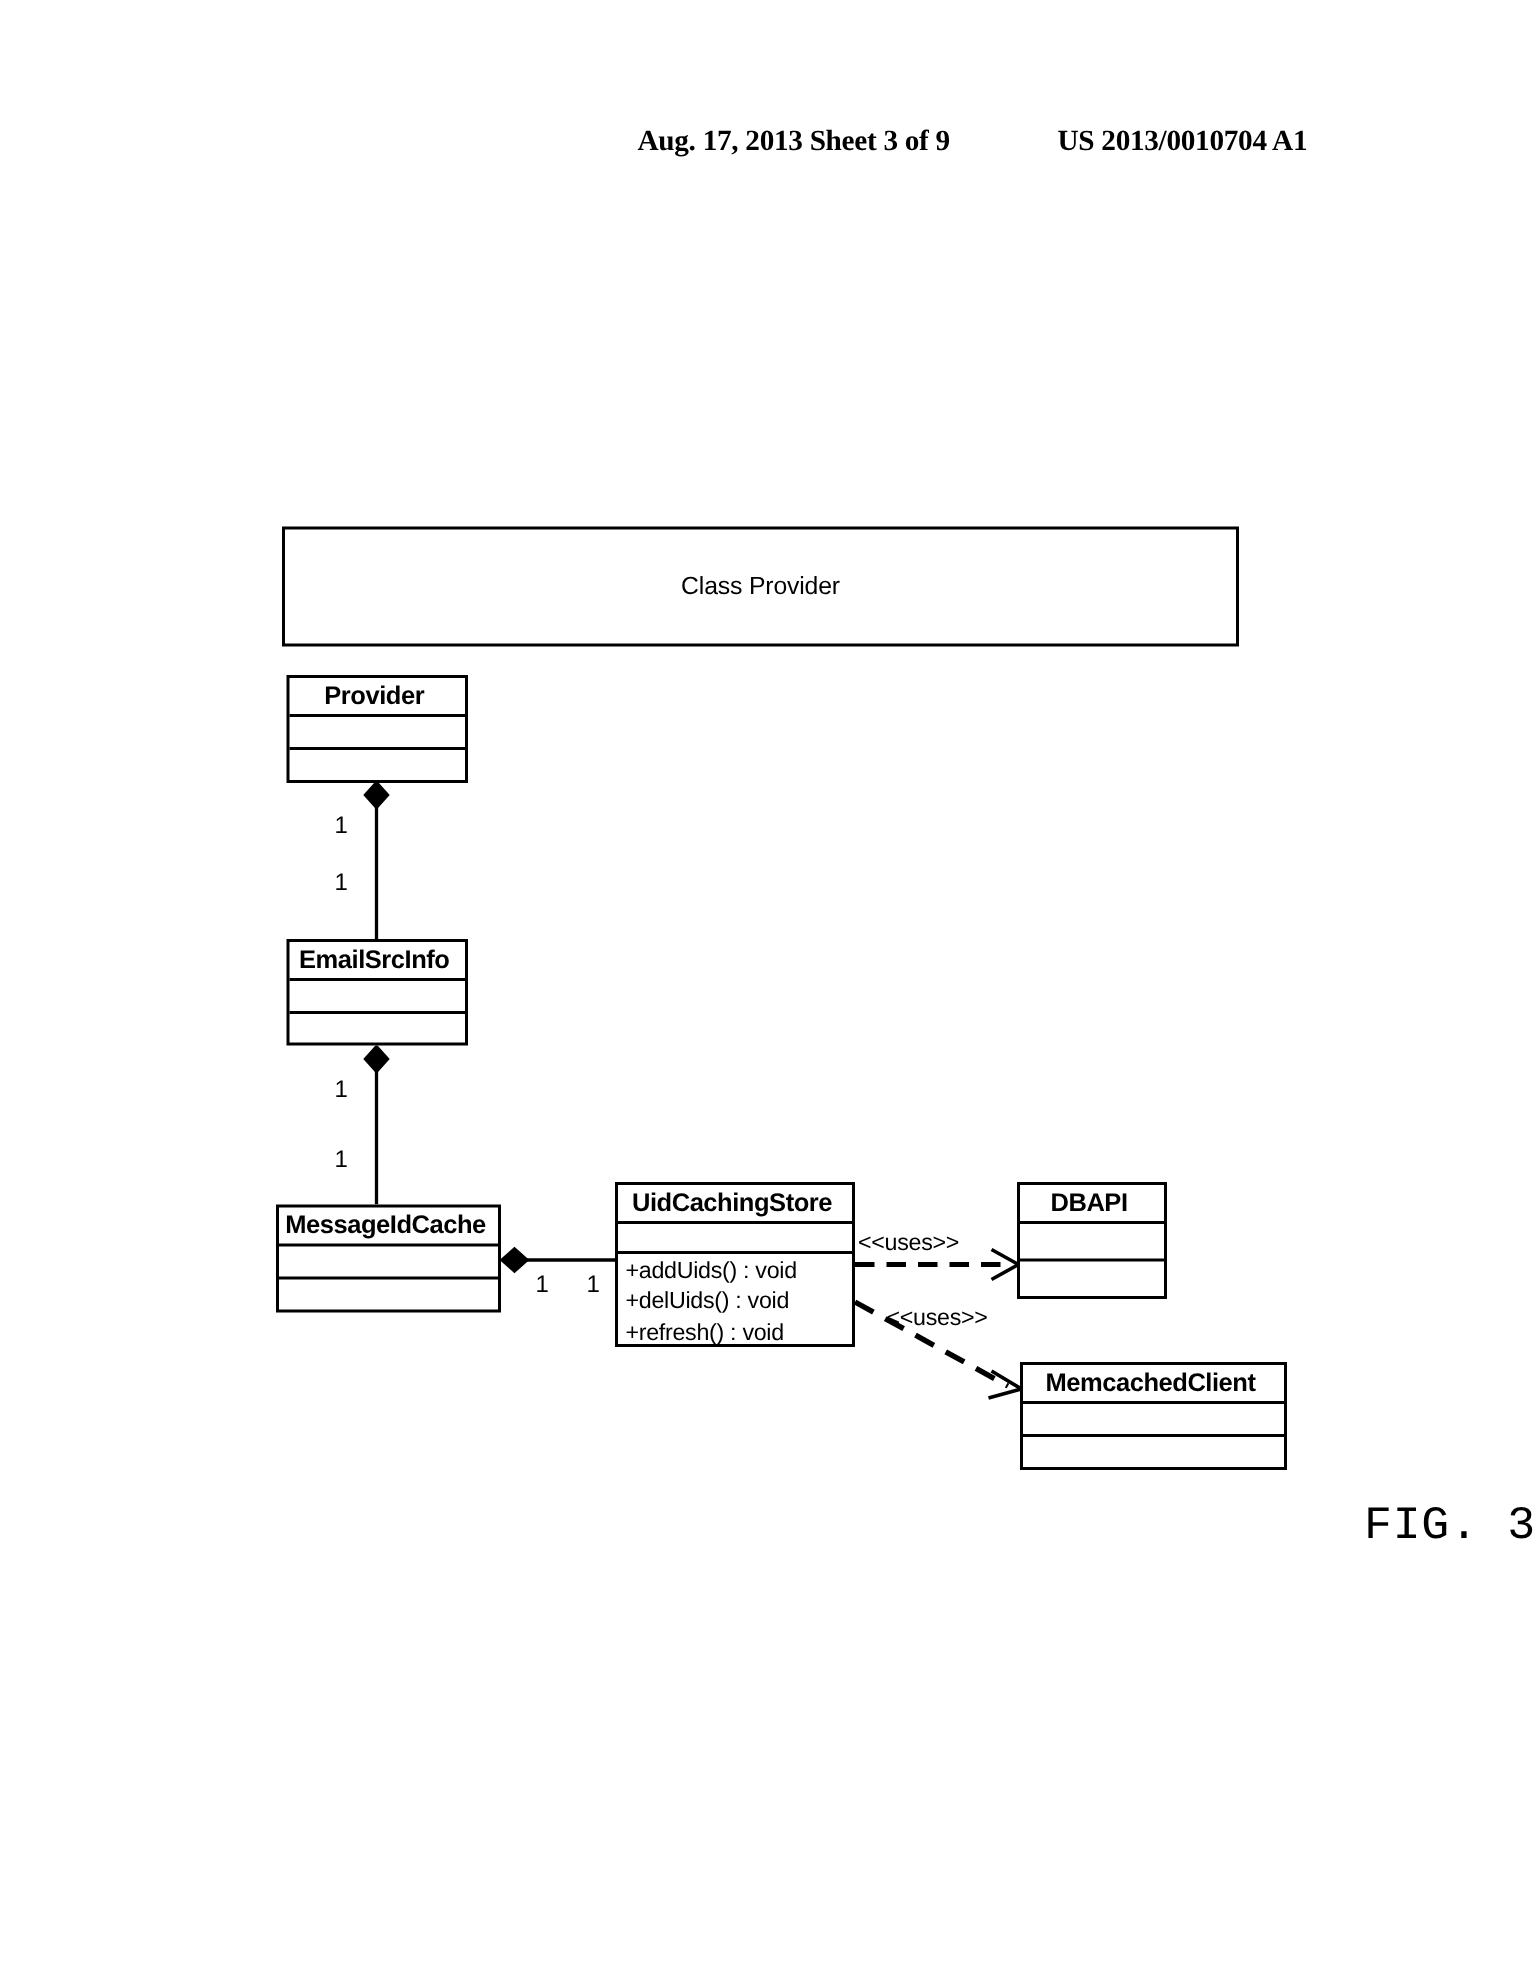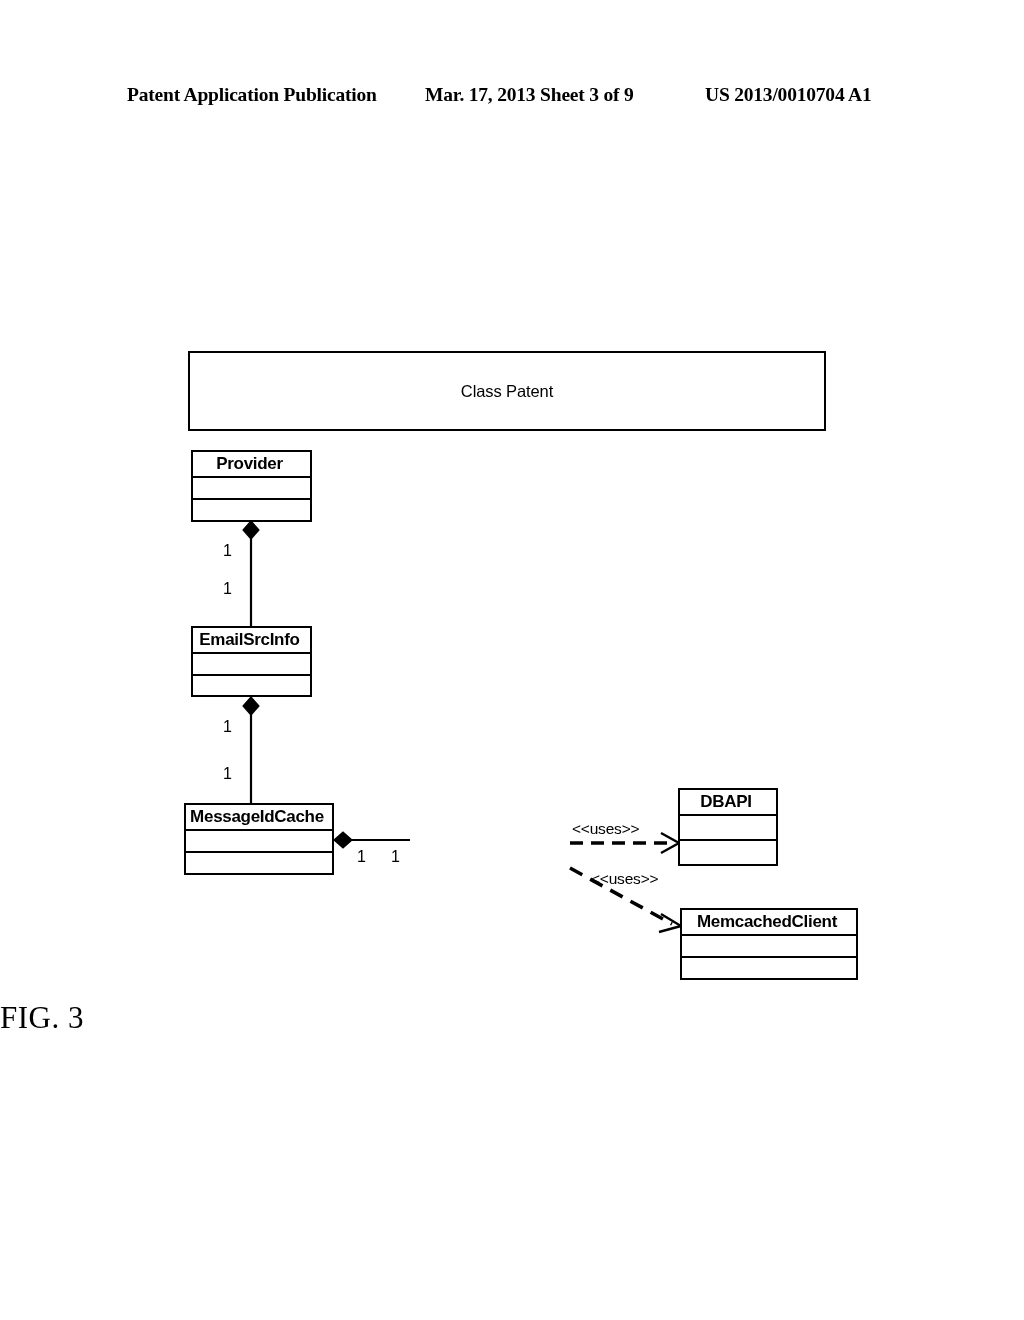--- a/index.html
+++ b/index.html
@@ -121,32 +121,31 @@
     letter-spacing: -0.2px;
   }
   .mult-label { font-size: 16px; }
 
   
   #fig-caption {
     position: absolute;
     left: 0;
     top: 1000px;
     width: 1024px;
-    text-align: left;
-    font-family: Liberation Serif, serif;
+    text-align: right;
+    font-family: Liberation Mono, monospace;
     font-size: 31px;
     letter-spacing: 0.5px;
   }
 </style>
 </head>
 <body>
 
 <div id="patent-header">
-  <div class="hdr-item" id="hdr-pub">Patent Application Publication</div>
-  <div class="hdr-item" id="hdr-date">Mar. 17, 2013  Sheet 3 of 9</div>
+  <div class="hdr-item" id="hdr-date">Aug. 17, 2013  Sheet 3 of 9</div>
   <div class="hdr-item" id="hdr-docid">US 2013/0010704 A1</div>
 </div>
 
 <div id="diagram-canvas">
 
   <svg id="diagram-svg" viewBox="0 0 1024 1320">
 
     <g>
       <line x1="251" y1="538" x2="251" y2="626" stroke="#000" stroke-width="2.2"></line>
       <polygon points="251,521 259,530 251,539 243,530" fill="#000" stroke="#000" stroke-width="1.2"></polygon>
@@ -167,41 +166,50 @@
       <polyline points="661,833 679,843 661,853" fill="none" stroke="#000" stroke-width="2.4"></polyline>
     </g>
 
     <g>
       <line x1="570" y1="868" x2="672" y2="924" stroke="#000" stroke-width="3.6" stroke-dasharray="14,9"></line>
       <polyline points="661,914 681,926 659,932" fill="none" stroke="#000" stroke-width="2.4"></polyline>
     </g>
   </svg>
 
   <div id="frame-box">
-    <div id="frame-title">Class Patent</div>
+    <div id="frame-title">Class Provider</div>
   </div>
 
   <div class="uml-class" style="left:191px; top:450px; width:121px; height:72px;">
     <div class="uml-name">Provider</div>
     <div class="uml-compartment divided"></div>
     <div class="uml-compartment"></div>
   </div>
 
   <div class="uml-class" style="left:184px; top:803px; width:150px; height:72px;">
     <div class="uml-name">MessageIdCache</div>
     <div class="uml-compartment divided"></div>
     <div class="uml-compartment"></div>
   </div>
 
   <div class="uml-class" style="left:191px; top:626px; width:121px; height:71px;">
     <div class="uml-name">EmailSrcInfo</div>
     <div class="uml-compartment divided"></div>
     <div class="uml-compartment"></div>
   </div>
 
+  <div class="uml-class" style="left:410px; top:788px; width:160px; height:110px;">
+    <div class="uml-name">UidCachingStore</div>
+    <div class="uml-compartment divided" style="height:20px; flex:0 0 20px;"></div>
+    <div class="uml-compartment uml-ops">
+      <div>+addUids() : void</div>
+      <div>+delUids() : void</div>
+      <div>+refresh() : void</div>
+    </div>
+  </div>
 
   <div class="uml-class" style="left:678px; top:788px; width:100px; height:78px;">
     <div class="uml-name">DBAPI</div>
     <div class="uml-compartment divided"></div>
     <div class="uml-compartment"></div>
   </div>
 
   <div class="uml-class" style="left:680px; top:908px; width:178px; height:72px;">
     <div class="uml-name">MemcachedClient</div>
     <div class="uml-compartment divided"></div>

